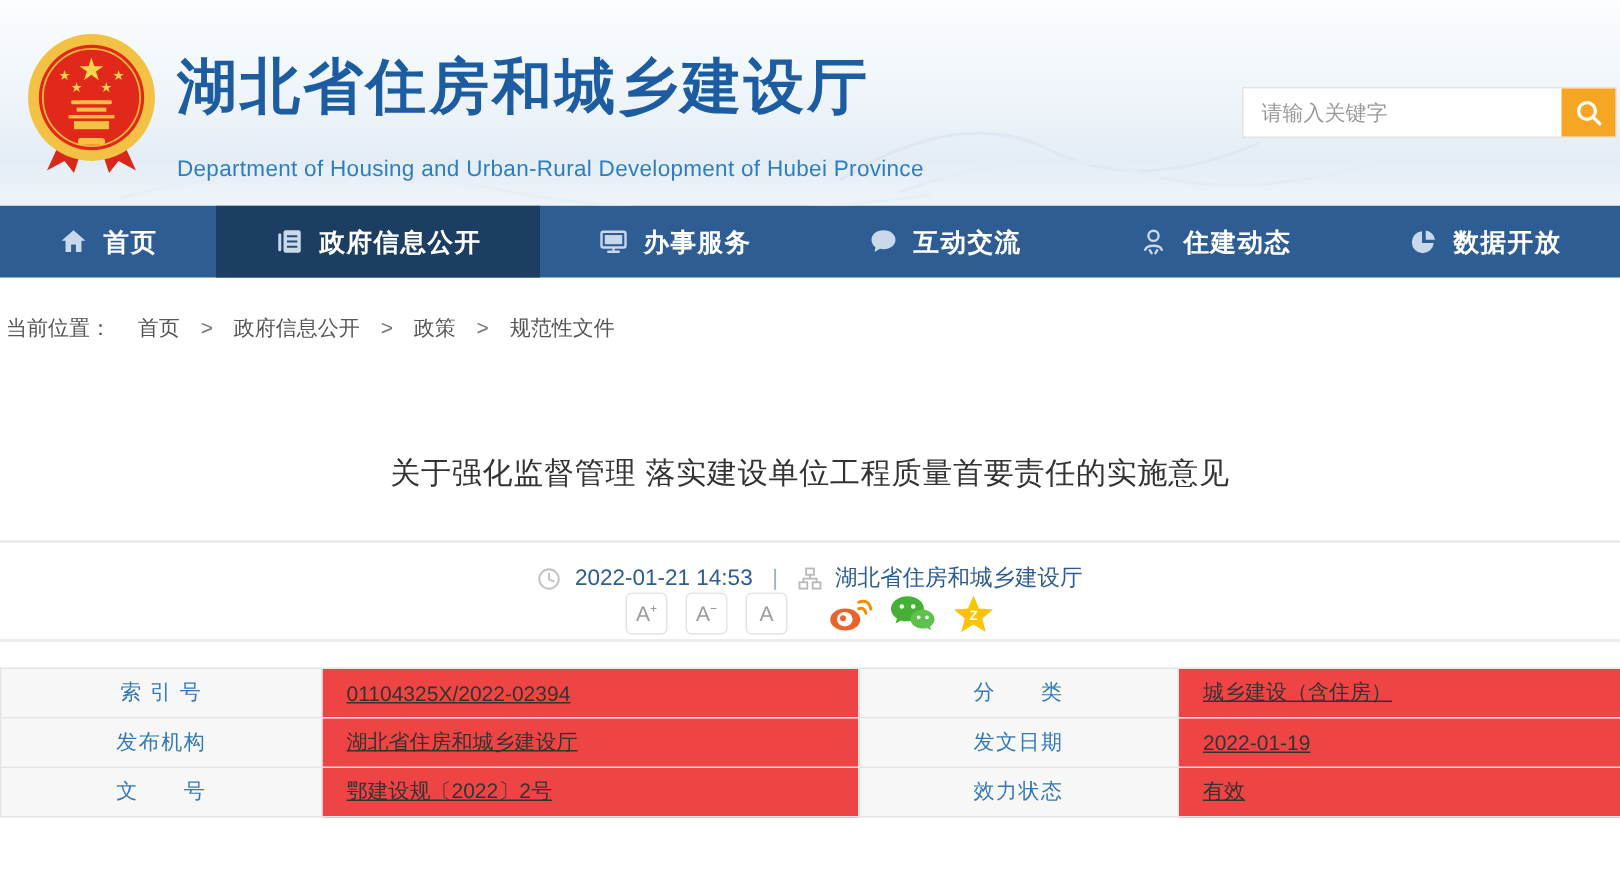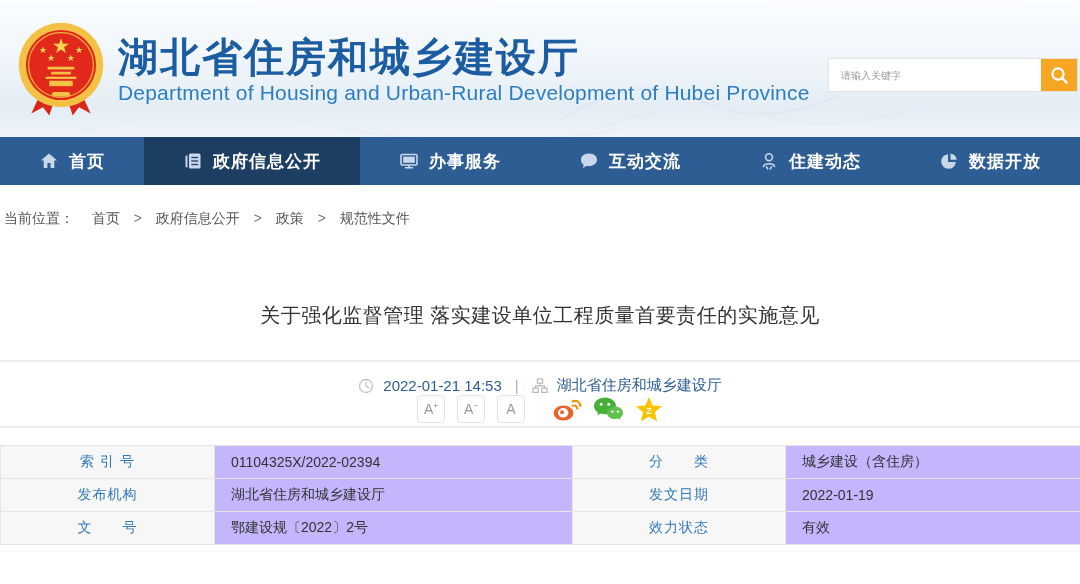--- a/index.html
+++ b/index.html
@@ -7,24 +7,24 @@
     font-family:"Liberation Sans","DejaVu Sans",sans-serif; }
 
   
   .header { position:relative; height:137px;
     background:linear-gradient(180deg,#fbfdff 0%,#eff5fa 45%,#e4edf5 78%,#eef4f9 100%); }
   .header-deco { position:absolute; inset:0; pointer-events:none; }
   .logo { position:absolute; left:16px; top:20px; }
   .title-block { position:absolute; left:118px; top:36px; }
   .site-title { font-family:"Liberation Serif","DejaVu Serif",serif; font-weight:bold;
     font-size:40px; color:#1c5ca0; letter-spacing:2px; line-height:1.1; }
-  .site-subtitle { margin-top:1px; font-size:21px; color:#2d7ec0; letter-spacing:.2px; }
+  .site-subtitle { margin-top:24px; font-size:15px; color:#2d7ec0; letter-spacing:.2px; }
   .search-box { position:absolute; right:2px; top:58px; width:250px; height:34px;
     background:#fff; border:1px solid #e3e3e3; display:flex; align-items:stretch; }
-  .search-input { flex:1; border:none; outline:none; padding:10px 12px; font-size:10px; color:#333;
+  .search-input { flex:1; border:none; outline:none; padding:10px 12px; font-size:14px; color:#333;
     background:transparent; }
   .search-input::placeholder { color:#9a9a9a; }
   .search-btn { width:36px; border:none; background:#f7a623; display:flex; align-items:center;
     justify-content:center; cursor:pointer; }
 
   
   .nav { display:flex; height:48px; background:#2e5d93; }
   .nav-item { flex:1 1 auto; display:flex; align-items:center; justify-content:center; gap:10px;
     padding:0 26px; color:#fff; font-size:17px; font-weight:bold; letter-spacing:1px; cursor:pointer;
     white-space:nowrap; }
@@ -50,21 +50,21 @@
   .meta-right { display:flex; align-items:center; gap:12px; }
   .font-btn { width:28px; height:28px; border:1px solid #e4e4e4; border-radius:4px; background:#fff;
     color:#9a9a9a; font-size:14px; line-height:26px; text-align:center; cursor:pointer; }
   .share-group { display:flex; align-items:center; gap:11px; margin-left:16px; }
   .share-icon { cursor:pointer; display:flex; align-items:center; }
 
   
   .info-table { width:1080px; border-collapse:collapse; margin-top:17px; table-layout:fixed; }
   .info-table td { border:1px solid #e5e5e5; height:33px; font-size:14px;margin-top:48px; }
   .info-table td.lbl { background:#f7f7f7; color:#3279b7; text-align:center; letter-spacing:1px; }
-  .info-table td.val { background:#c4b5fd; color:#333; padding-left:16px; }
+  .info-table td.val { background:#ef4444; color:#333; padding-left:16px;text-decoration:underline; }
 </style>
 </head>
 <body>
 
 <div class="header">
   <svg class="header-deco" width="1080" height="137" viewBox="0 0 1080 137">
     <path d="M560 120 Q640 70 700 100 T840 95" fill="none" stroke="#dde8f2" stroke-width="2"></path>
     <path d="M600 128 Q690 95 760 115 T920 108" fill="none" stroke="#e4edf5" stroke-width="2"></path>
     <path d="M80 132 Q200 100 330 126 T620 130" fill="none" stroke="#e7eff6" stroke-width="2"></path>
   </svg>

